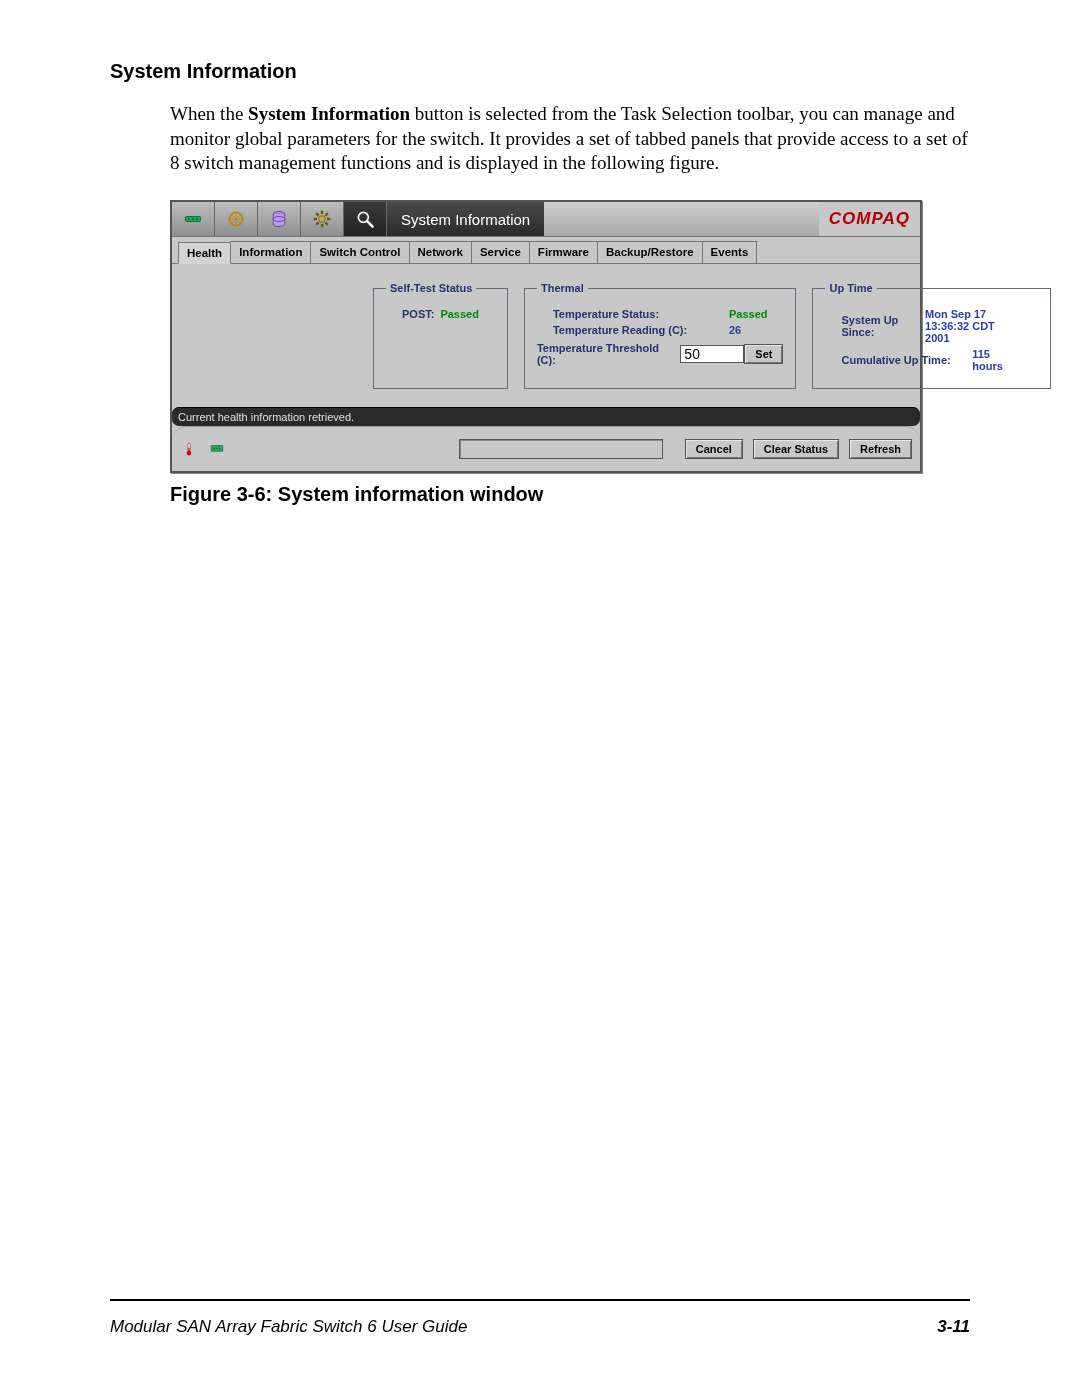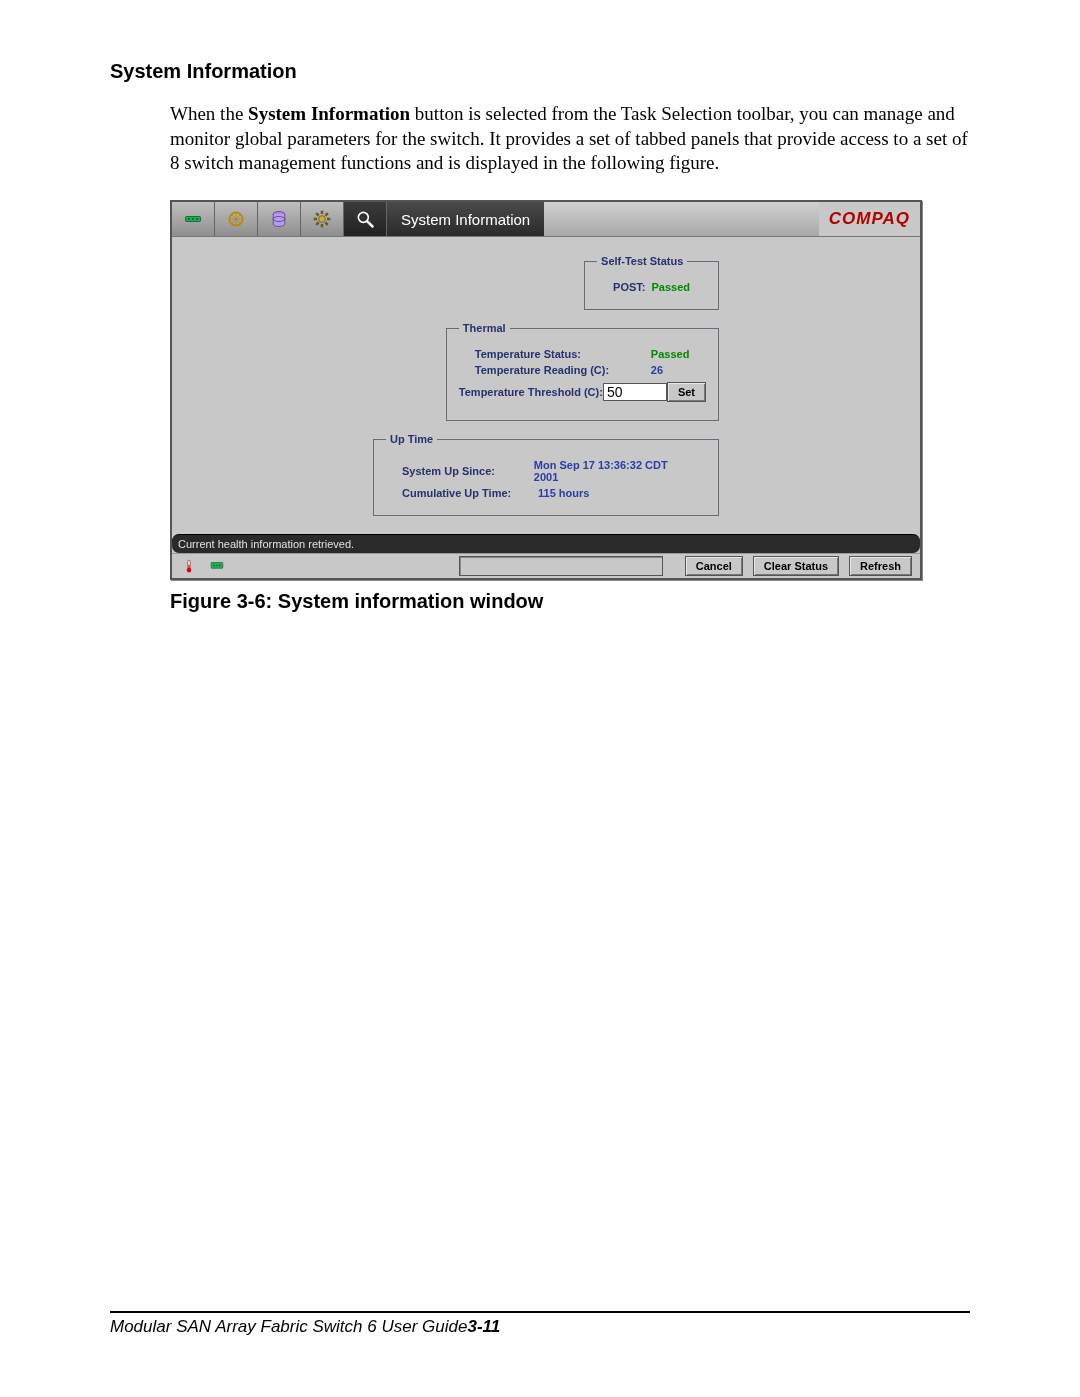--- a/index.html
+++ b/index.html
@@ -46,26 +46,26 @@
     font-family: Arial, Helvetica, sans-serif;
     font-weight: bold;
     font-size: 20px;
     margin-top: 10px;
     margin-left: 60px;
   }
   .footer {
     position: absolute;
     left: 110px; right: 110px; bottom: 60px;
     border-top: 2px solid #000;
-    padding-top: 4px;
+    padding-top: 16px;
     font-family: Arial, Helvetica, sans-serif;
     font-style: italic;
     font-size: 17px;
     display: flex;
-    justify-content: flex-start;
+    justify-content: space-between;
   }
   .footer .pagenum { font-weight: bold; }
 
   
   .app-window {
     width: 748px;
     border: 2px solid #555;
     background: #c8c8c8;
     font-family: Verdana, Arial, sans-serif;
     font-size: 11px;
@@ -137,21 +137,21 @@
   }
 
   .panel-area {
     background:#c8c8c8;
     padding: 18px 10px 18px 10px;
     display:flex;
     justify-content:center;
   }
   .panel-inner {
     width: 350px;
-    display:flex; flex-direction:column; gap:12px;align-items:flex-end;
+    display:flex; flex-direction:row; gap:12px;
   }
   fieldset.box {
     border:1px solid #6a6a7a;
     padding: 10px 12px 12px 12px;
     position:relative;
   }
   fieldset.box legend {
     color:#26326e;
     font-weight:bold;
     font-size:11px;
@@ -188,23 +188,24 @@
     font-size:11px;
     padding:3px 6px;
     border-top:1px solid #000;
     border-radius:7px;
   }
 
   .bottom-bar {
     background:#c8c8c8;
     display:flex;
     align-items:center;
-    padding:2px 8px;
+    padding:12px 8px;
     gap:10px;
     border-top:1px solid #999;
+    border-radius:15px;
   }
   .bottom-bar .progress {
     flex:1;
     height:18px;
     border:1px solid #555;
     background:#c8c8c8;
     box-shadow: inset 1px 1px 0 #888;
     margin: 0 12px;
     max-width:280px;
   }
@@ -262,20 +263,30 @@
                 <circle cx="10" cy="10" r="6" fill="none" stroke="#fff" stroke-width="2"></circle>
                 <path d="M14.5 14.5L21 21" stroke="#fff" stroke-width="3" stroke-linecap="round"></path>
               </svg>
           </div>
         </div>
         <div class="header-title">System Information</div>
         <div class="header-spacer"></div>
         <div class="brand">COMPAQ</div>
       </div>
 
+      <div class="tabstrip">
+        <div class="tab active">Health</div>
+        <div class="tab">Information</div>
+        <div class="tab">Switch Control</div>
+        <div class="tab">Network</div>
+        <div class="tab">Service</div>
+        <div class="tab">Firmware</div>
+        <div class="tab">Backup/Restore</div>
+        <div class="tab">Events</div>
+      </div>
 
       <div class="panel-area">
         <div class="panel-inner">
 
           <fieldset class="box">
             <legend>Self-Test Status</legend>
             <div class="row centered">
               <span class="lbl">POST:</span>
               <span class="val-green">Passed</span>
             </div>

